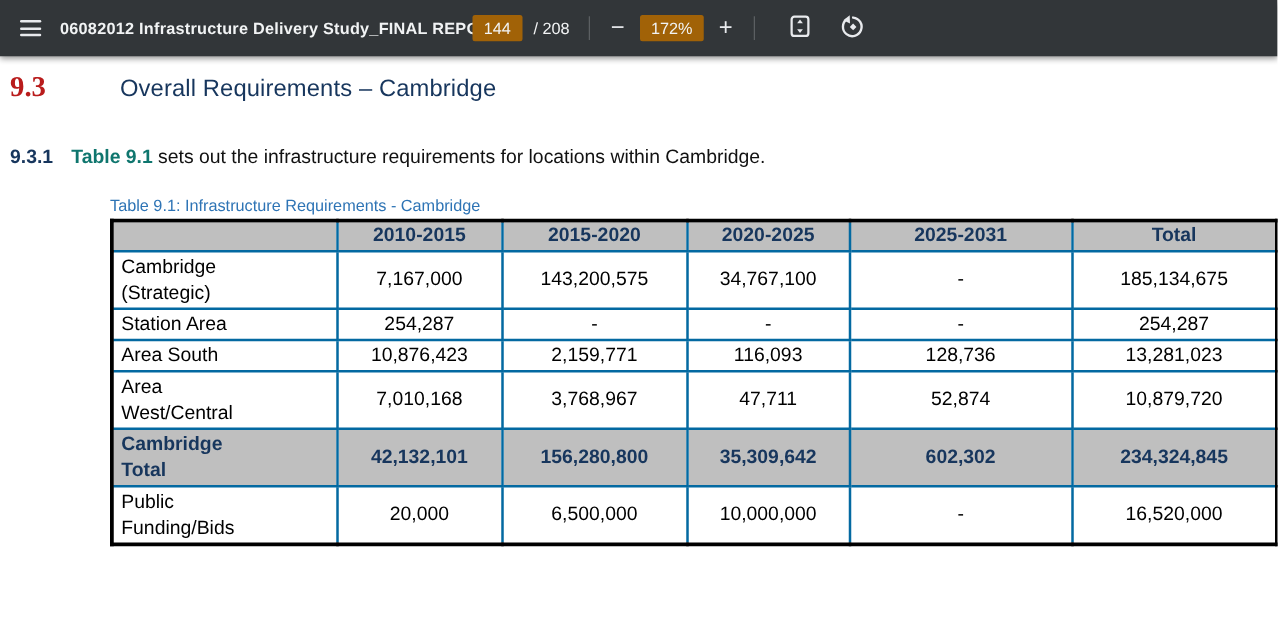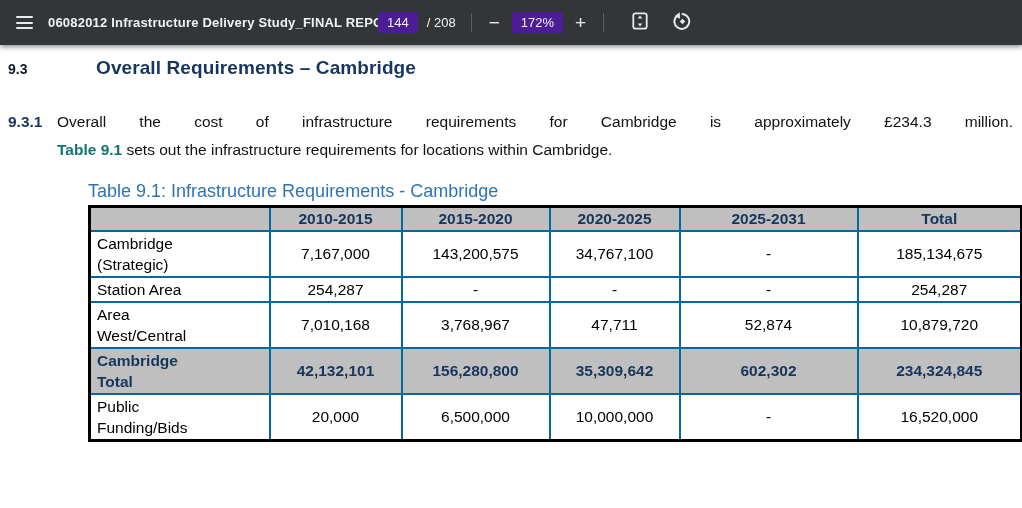--- a/index.html
+++ b/index.html
@@ -16,48 +16,48 @@
     display: flex; align-items: center;
     position: relative; z-index: 5;
     box-shadow: 0 2px 5px rgba(0,0,0,0.45);
     user-select: none;
   }
   .menu-btn { width: 48px; height: 45px; display:flex; align-items:center; justify-content:center; cursor:pointer; }
   .hamburger { display:flex; flex-direction:column; gap:3.5px; }
   .hamburger span { display:block; width: 17px; height: 2px; background:#E8EAED; border-radius:1px; }
   .tb-title { font-size: 13px; font-weight: bold; letter-spacing: .2px; white-space: nowrap; width: 330px; }
   .field-box {
-    background: #4c1d95; border-radius: 2px; padding: 3px 9px;
+    background: #a16207; border-radius: 2px; padding: 3px 9px;
     font-size: 13px; color: #F1F3F4; text-align: center; cursor: text;
   }
   .page-count { font-size: 13px; margin-left: 9px; white-space: nowrap; }
   .tb-sep { width: 1px; height: 19px; background: #5b5f62; margin: 0 15px; }
   .tb-btn {
     background: none; border: none; color: #E8EAED; cursor: pointer;
     font-family: "Liberation Sans", sans-serif; padding: 0 2px;
     display: flex; align-items: center; justify-content: center;
   }
   .zoom-out { font-size: 19px; line-height: 1; margin-right: 10px; }
   .zoom-in  { font-size: 19px; line-height: 1; margin-left: 10px; }
   .icon-btn { margin: 0 9px; }
 
   
   .page { padding: 10px 8px 0 8px; }
 
   .heading-row { display: flex; align-items: baseline; margin-top: 2px; }
-  .section-num { width: 88px; flex: none; font-size: 14px; font-weight: bold; color: #0f172a; }
-  .section-title { margin: 0; font-size: 19px; font-weight: bold; color: #17365D; letter-spacing: .1px; }
+  .section-num { width: 88px; flex: none; font-size: 23px; font-weight: bold; color: #b91c1c; font-family: Liberation Serif, serif; }
+  .section-title { margin: 0; font-size: 19px; font-weight: normal; color: #17365D; letter-spacing: .1px; }
 
   .para-row { display: flex; margin-top: 29px; justify-content: flex-end; }
   .para-num { width: 49px; flex: none; font-size: 15.5px; font-weight: bold; color: #17365D; line-height: 28px; }
   .para { flex: 1; font-size: 15.5px; color: #111; line-height: 28px; padding-right: 1px; }
   .para-line1 { text-align: justify; text-align-last: justify; }
   .para-line2 b { color: #0f766e; }
 
-  .caption { margin: 17px 0 3px 80px; font-size: 18px; color: #2E74B5; }
+  .caption { margin: 17px 0 3px 80px; font-size: 13px; color: #2E74B5; }
 
   table.req {
     margin-left: 80px; width: 932px;
     border-collapse: collapse; table-layout: fixed;
     font-size: 15.5px; color: #000;
     border: 3px solid #000;
   }
   table.req th, table.req td {
     border: 2px solid #0369a1;
     padding: 1px 6px;
@@ -125,21 +125,20 @@
 <div class="page">
 
   <div class="heading-row">
     <span class="section-num">9.3</span>
     <h1 class="section-title">Overall Requirements – Cambridge</h1>
   </div>
 
   <div class="para-row">
     <span class="para-num">9.3.1</span>
     <div class="para">
-      <div class="para-line1">Overall the cost of infrastructure requirements for Cambridge is approximately £234.3 million.</div>
       <div class="para-line2"><b>Table 9.1</b><span> sets out the infrastructure requirements for locations within Cambridge.</span></div>
     </div>
   </div>
 
   <div class="caption">Table 9.1: Infrastructure Requirements - Cambridge</div>
 
   <table class="req">
     <colgroup>
       <col style="width:180px">
         <col style="width:132px">
@@ -170,20 +169,28 @@
         </tr>
         <tr>
           <td class="label">Station Area</td>
           <td class="num">254,287</td>
           <td class="num">-</td>
           <td class="num">-</td>
           <td class="num">-</td>
           <td class="num">254,287</td>
         </tr>
         <tr>
+          <td class="label">Area South</td>
+          <td class="num">10,876,423</td>
+          <td class="num">2,159,771</td>
+          <td class="num">116,093</td>
+          <td class="num">128,736</td>
+          <td class="num">13,281,023</td>
+        </tr>
+        <tr>
           <td class="label">Area
 West/Central</td>
           <td class="num">7,010,168</td>
           <td class="num">3,768,967</td>
           <td class="num">47,711</td>
           <td class="num">52,874</td>
           <td class="num">10,879,720</td>
         </tr>
         <tr class="total-row">
           <td class="label">Cambridge

